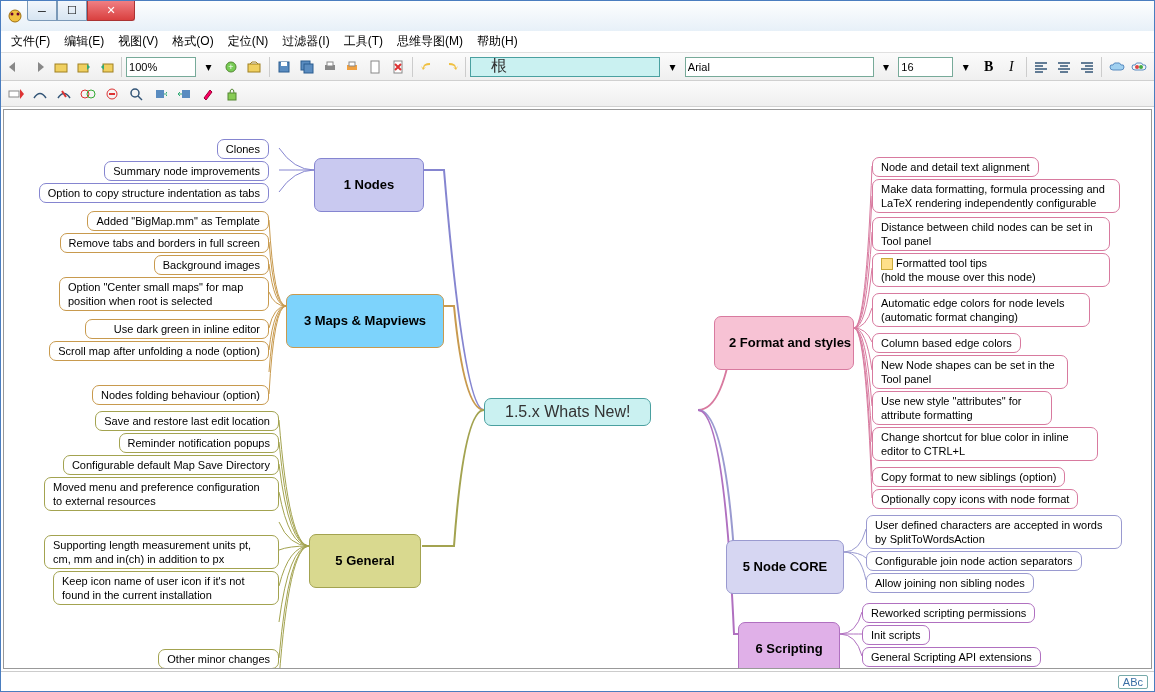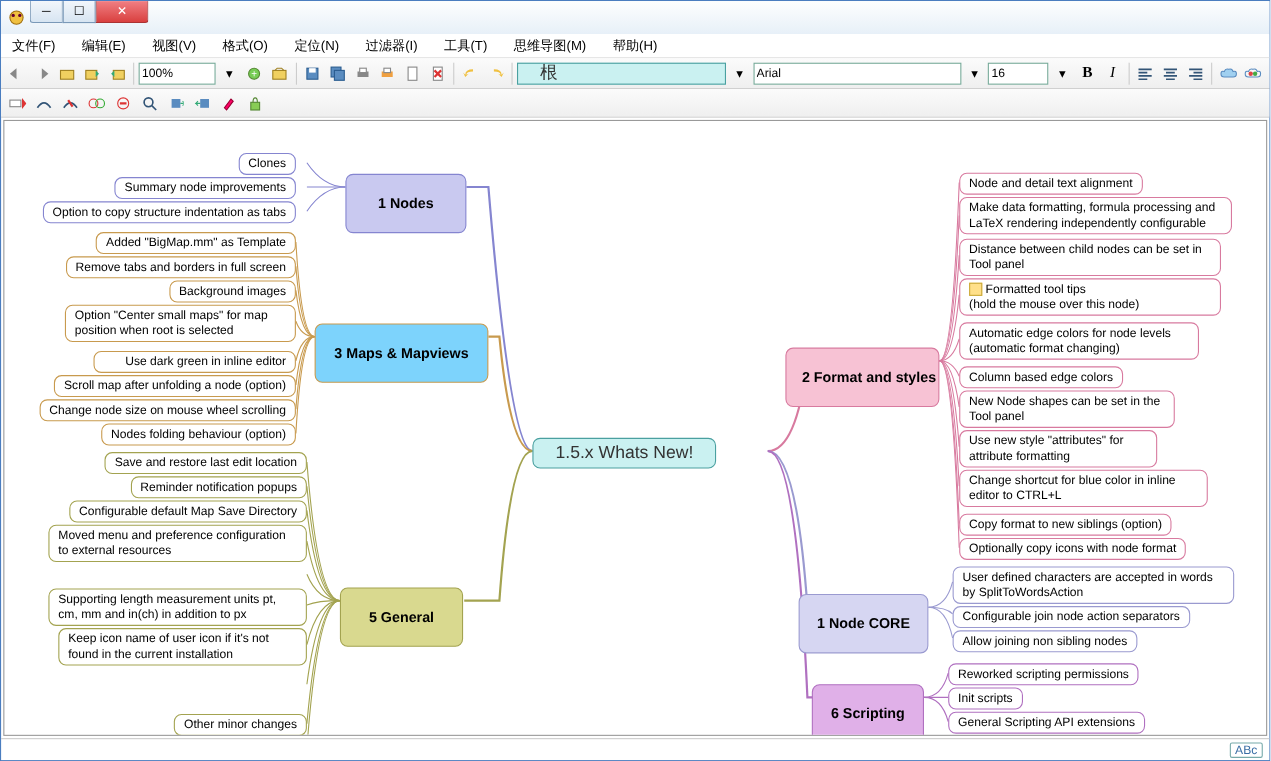--- a/index.html
+++ b/index.html
@@ -5,21 +5,21 @@
 * { box-sizing: border-box; margin: 0; padding: 0; }
 body { font-family: "Microsoft YaHei", Arial, sans-serif; font-size: 12px; background: #fff; overflow: hidden; }
 .window { width: 1155px; height: 692px; border: 1px solid #4a7dbf; background: #fff; display: flex; flex-direction: column; }
 .titlebar { height: 30px; background: linear-gradient(#fdfefe, #e7f0f8); display: flex; align-items: center; padding: 0 0 0 6px; }
 .titlebar .icon { width: 16px; height: 16px; margin-right: 4px; }
 .titlebar .title { flex: 1; color: #333; font-size: 12px; white-space: nowrap; overflow: hidden; }
 .winbtns { display: flex; height: 20px; margin-top: -10px; }
 .winbtn { width: 30px; height: 20px; border: 1px solid #7a99b8; border-top: none; background: linear-gradient(#f2f6fb,#d7e5f2); display: flex; align-items: center; justify-content: center; font-size: 11px; }
 .winbtn.min { border-radius: 0 0 0 3px; }
 .winbtn.close { width: 48px; background: linear-gradient(#f07f83,#d9403f); color: #fff; border-radius: 0 0 3px 0; border-color:#a33; }
-.menubar { height: 22px; background: #fff; border-bottom: 1px solid #e0e0e0; display: flex; align-items: center; padding: 0 4px; gap: 12px; }
+.menubar { height: 22px; background: #fff; border-bottom: 1px solid #e0e0e0; display: flex; align-items: center; padding: 0 4px; gap: 2px; }
 .menubar span { padding: 2px 6px; cursor: default; }
 .toolbar { height: 28px; background: linear-gradient(#fbfbfb,#efefef); border-bottom: 1px solid #d0d0d0; display: flex; align-items: center; padding: 0 4px; gap: 2px; }
 .tbtn { width: 22px; height: 22px; display: inline-flex; align-items: center; justify-content: center; border: 1px solid transparent; border-radius: 2px; }
 .zoom { width: 70px; height: 20px; border: 1px solid #7a9; font-size: 11px; padding: 0 2px; }
 .combo { height: 20px; border: 1px solid #7a9; font-size: 11px; padding: 0 2px; background:#fff; }
 .combo.root { width: 190px; }
 .combo.font { width: 200px; }
 .combo.size { width: 55px; }
 .sep { width:1px; height:20px; background:#ccc; margin:0 2px; }
 .bold { font-weight: bold; font-size: 14px; font-family: serif; }
@@ -327,21 +327,20 @@
     <div class="node leaf l1" style="right:calc(100% - 265px); top:51px;">Summary node improvements</div>
     <div class="node leaf l1" style="right:calc(100% - 265px); top:73px;">Option to copy structure indentation as tabs</div>
 
     <div class="node cat c3" style="left:282px; top:184px; width:158px;">3 Maps &amp; Mapviews</div>
     <div class="node leaf l3" style="right:calc(100% - 265px); top:101px;">Added "BigMap.mm" as Template</div>
     <div class="node leaf l3" style="right:calc(100% - 265px); top:123px;">Remove tabs and borders in full screen</div>
     <div class="node leaf l3" style="right:calc(100% - 265px); top:145px;">Background images</div>
     <div class="node leaf l3 multi" style="right:calc(100% - 265px); top:167px; width:210px;">Option "Center small maps" for map position when root is selected</div>
     <div class="node leaf l3" style="right:calc(100% - 265px); top:209px;padding-left:28px;">Use dark green in inline editor</div>
     <div class="node leaf l3" style="right:calc(100% - 265px); top:231px;">Scroll map after unfolding a node (option)</div>
-    <div class="node leaf l3" style="right:calc(100% - 265px); top:253px;">Change node size on mouse wheel scrolling</div>
     <div class="node leaf l3" style="right:calc(100% - 265px); top:275px;">Nodes folding behaviour (option)</div>
 
     <div class="node cat c5" style="left:305px; top:424px; width:112px;">5 General</div>
     <div class="node leaf l5" style="right:calc(100% - 275px); top:301px;">Save and restore last edit location</div>
     <div class="node leaf l5" style="right:calc(100% - 275px); top:323px;">Reminder notification popups</div>
     <div class="node leaf l5" style="right:calc(100% - 275px); top:345px;">Configurable default Map Save Directory</div>
     <div class="node leaf l5 multi" style="right:calc(100% - 275px); top:367px; width:235px;">Moved menu and preference configuration to external resources</div>
     <div class="node leaf l5 multi" style="right:calc(100% - 275px); top:425px; width:235px;">Supporting length measurement units pt, cm, mm and in(ch) in addition to px</div>
     <div class="node leaf l5 multi" style="right:calc(100% - 275px); top:461px; width:226px;">Keep icon name of user icon if it's not found in the current installation</div>
     <div class="node leaf l5" style="right:calc(100% - 275px); top:539px;">Other minor changes</div>
@@ -353,21 +352,21 @@
     <div class="node leaf l2 multi" style="left:868px; top:143px; width:238px;"><span class="noteicon"></span><span style="white-space:pre-line;">Formatted tool tips
      (hold the mouse over this node)</span></div>
     <div class="node leaf l2 multi" style="left:868px; top:183px; width:218px;">Automatic edge colors for node levels (automatic format changing)</div>
     <div class="node leaf l2" style="left:868px; top:223px;">Column based edge colors</div>
     <div class="node leaf l2 multi" style="left:868px; top:245px; width:196px;">New Node shapes can be set in the Tool panel</div>
     <div class="node leaf l2 multi" style="left:868px; top:281px; width:180px;">Use new style "attributes" for attribute formatting</div>
     <div class="node leaf l2 multi" style="left:868px; top:317px; width:226px;">Change shortcut for blue color in inline editor to CTRL+L</div>
     <div class="node leaf l2" style="left:868px; top:357px;">Copy format to new siblings (option)</div>
     <div class="node leaf l2" style="left:868px; top:379px;">Optionally copy icons with node format</div>
 
-    <div class="node cat c4" style="left:722px; top:430px; width:118px;">1 Node CORE</div>
+    <div class="node cat c4" style="left:722px; top:430px; width:118px;">5 Node CORE</div>
     <div class="node leaf l4 multi" style="left:862px; top:405px; width:256px;">User defined characters are accepted in words by SplitToWordsAction</div>
     <div class="node leaf l4" style="left:862px; top:441px;">Configurable join node action separators</div>
     <div class="node leaf l4" style="left:862px; top:463px;">Allow joining non sibling nodes</div>
 
     <div class="node cat c6" style="left:734px; top:512px; width:102px;">6 Scripting</div>
     <div class="node leaf l6" style="left:858px; top:493px;">Reworked scripting permissions</div>
     <div class="node leaf l6" style="left:858px; top:515px;">Init scripts</div>
     <div class="node leaf l6" style="left:858px; top:537px;">General Scripting API extensions</div>
   </div>
 

